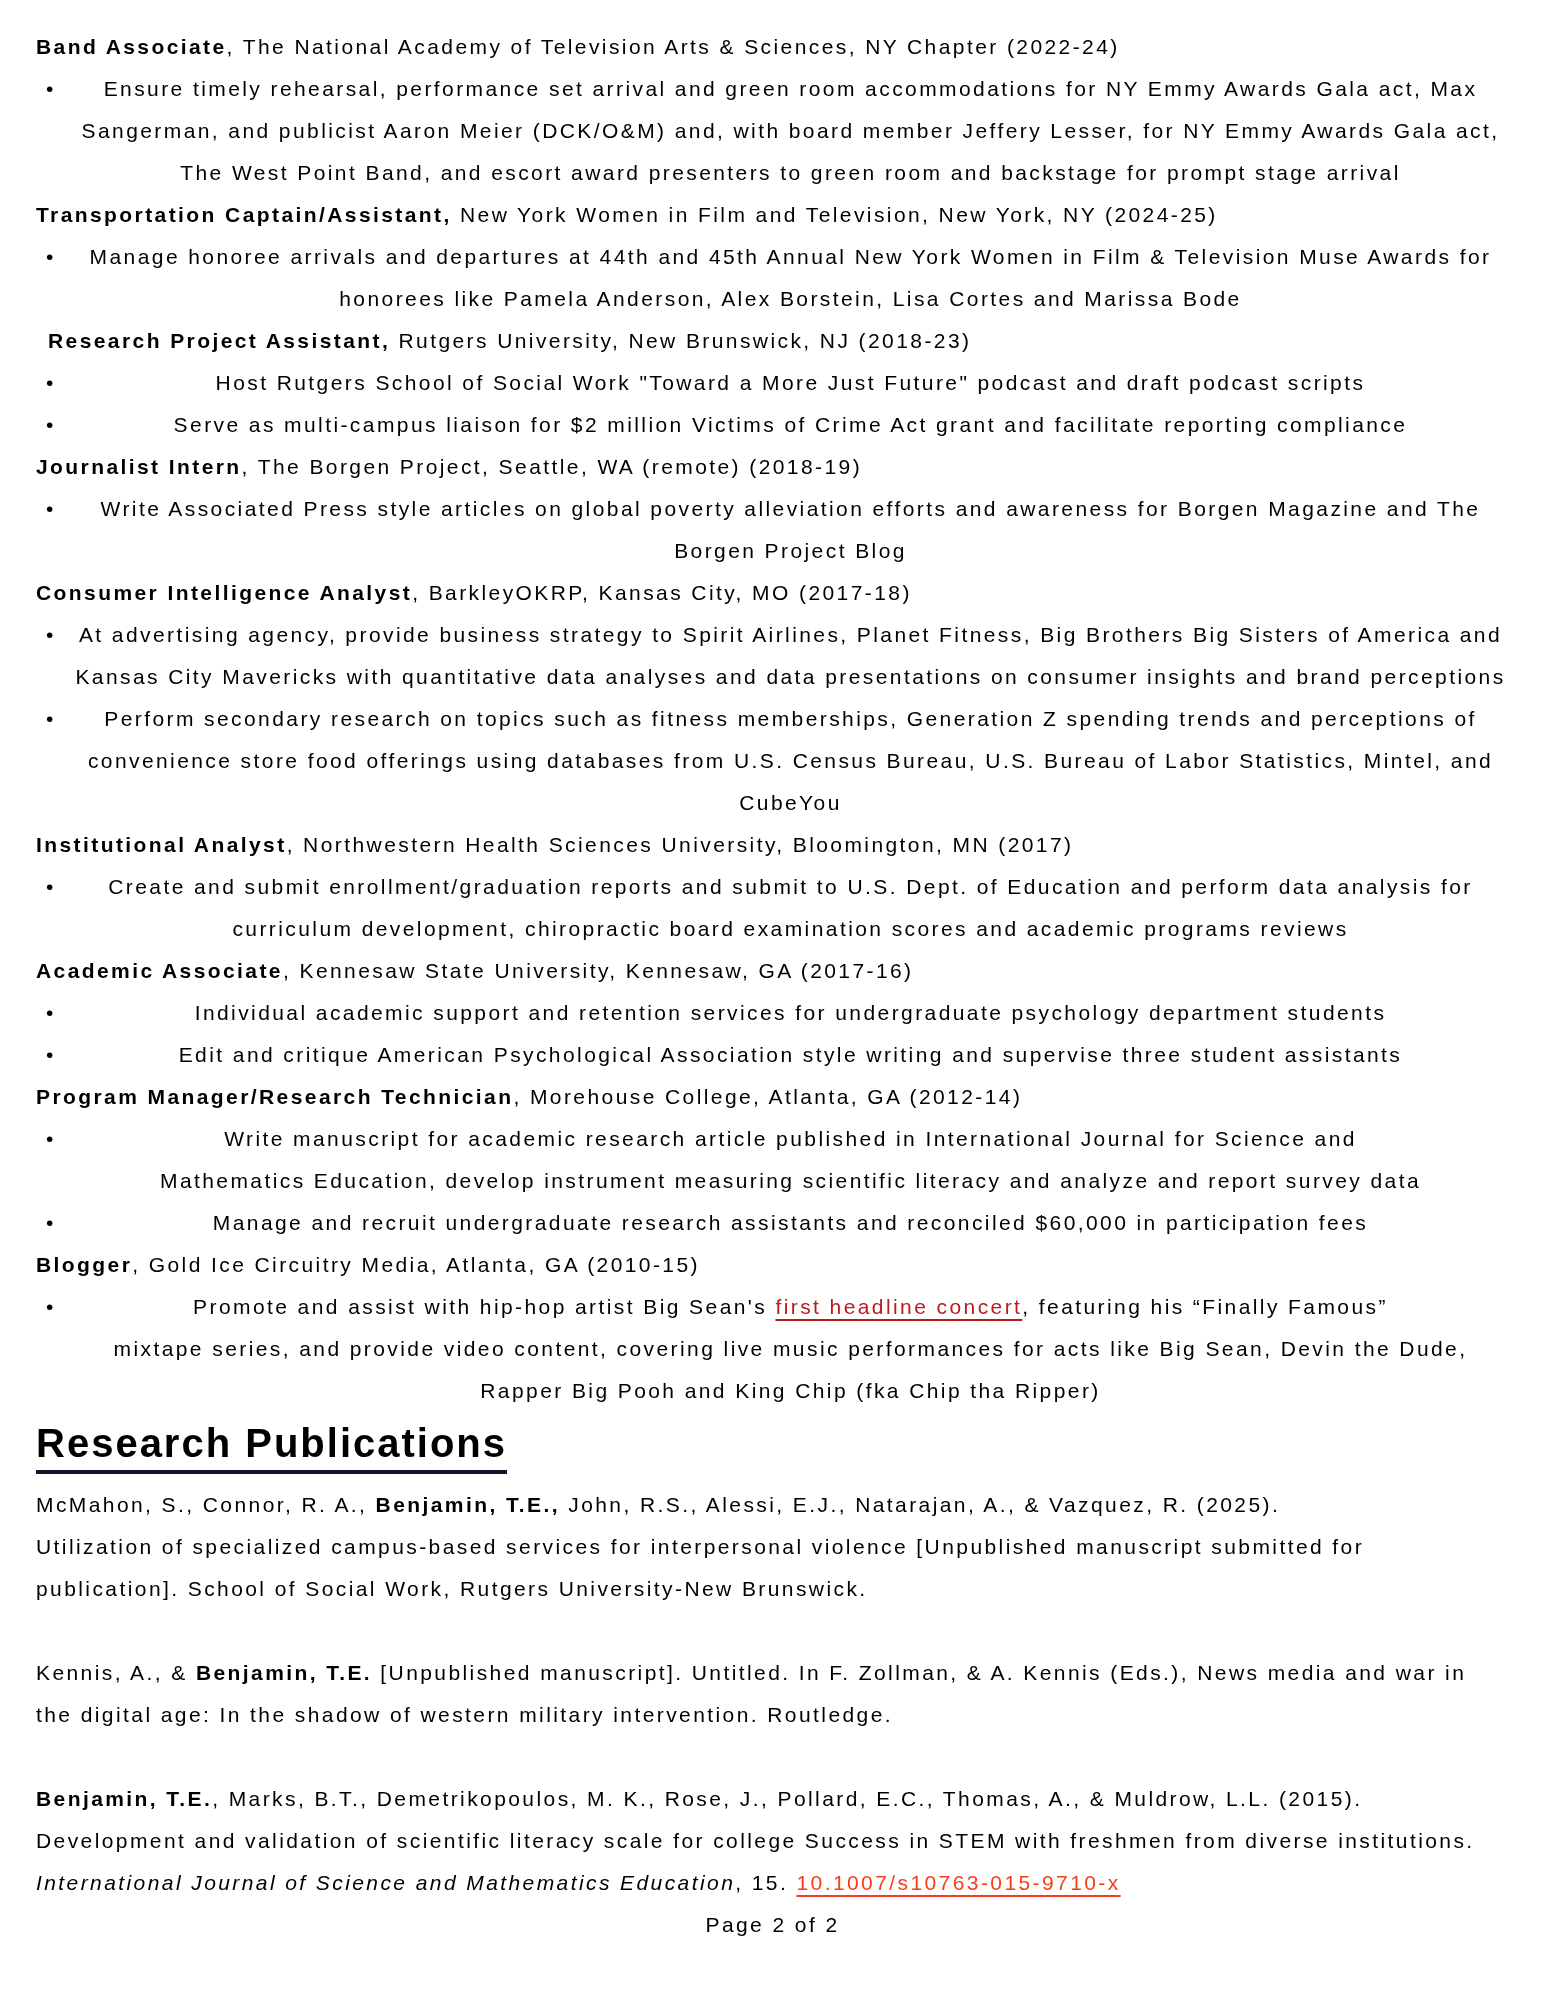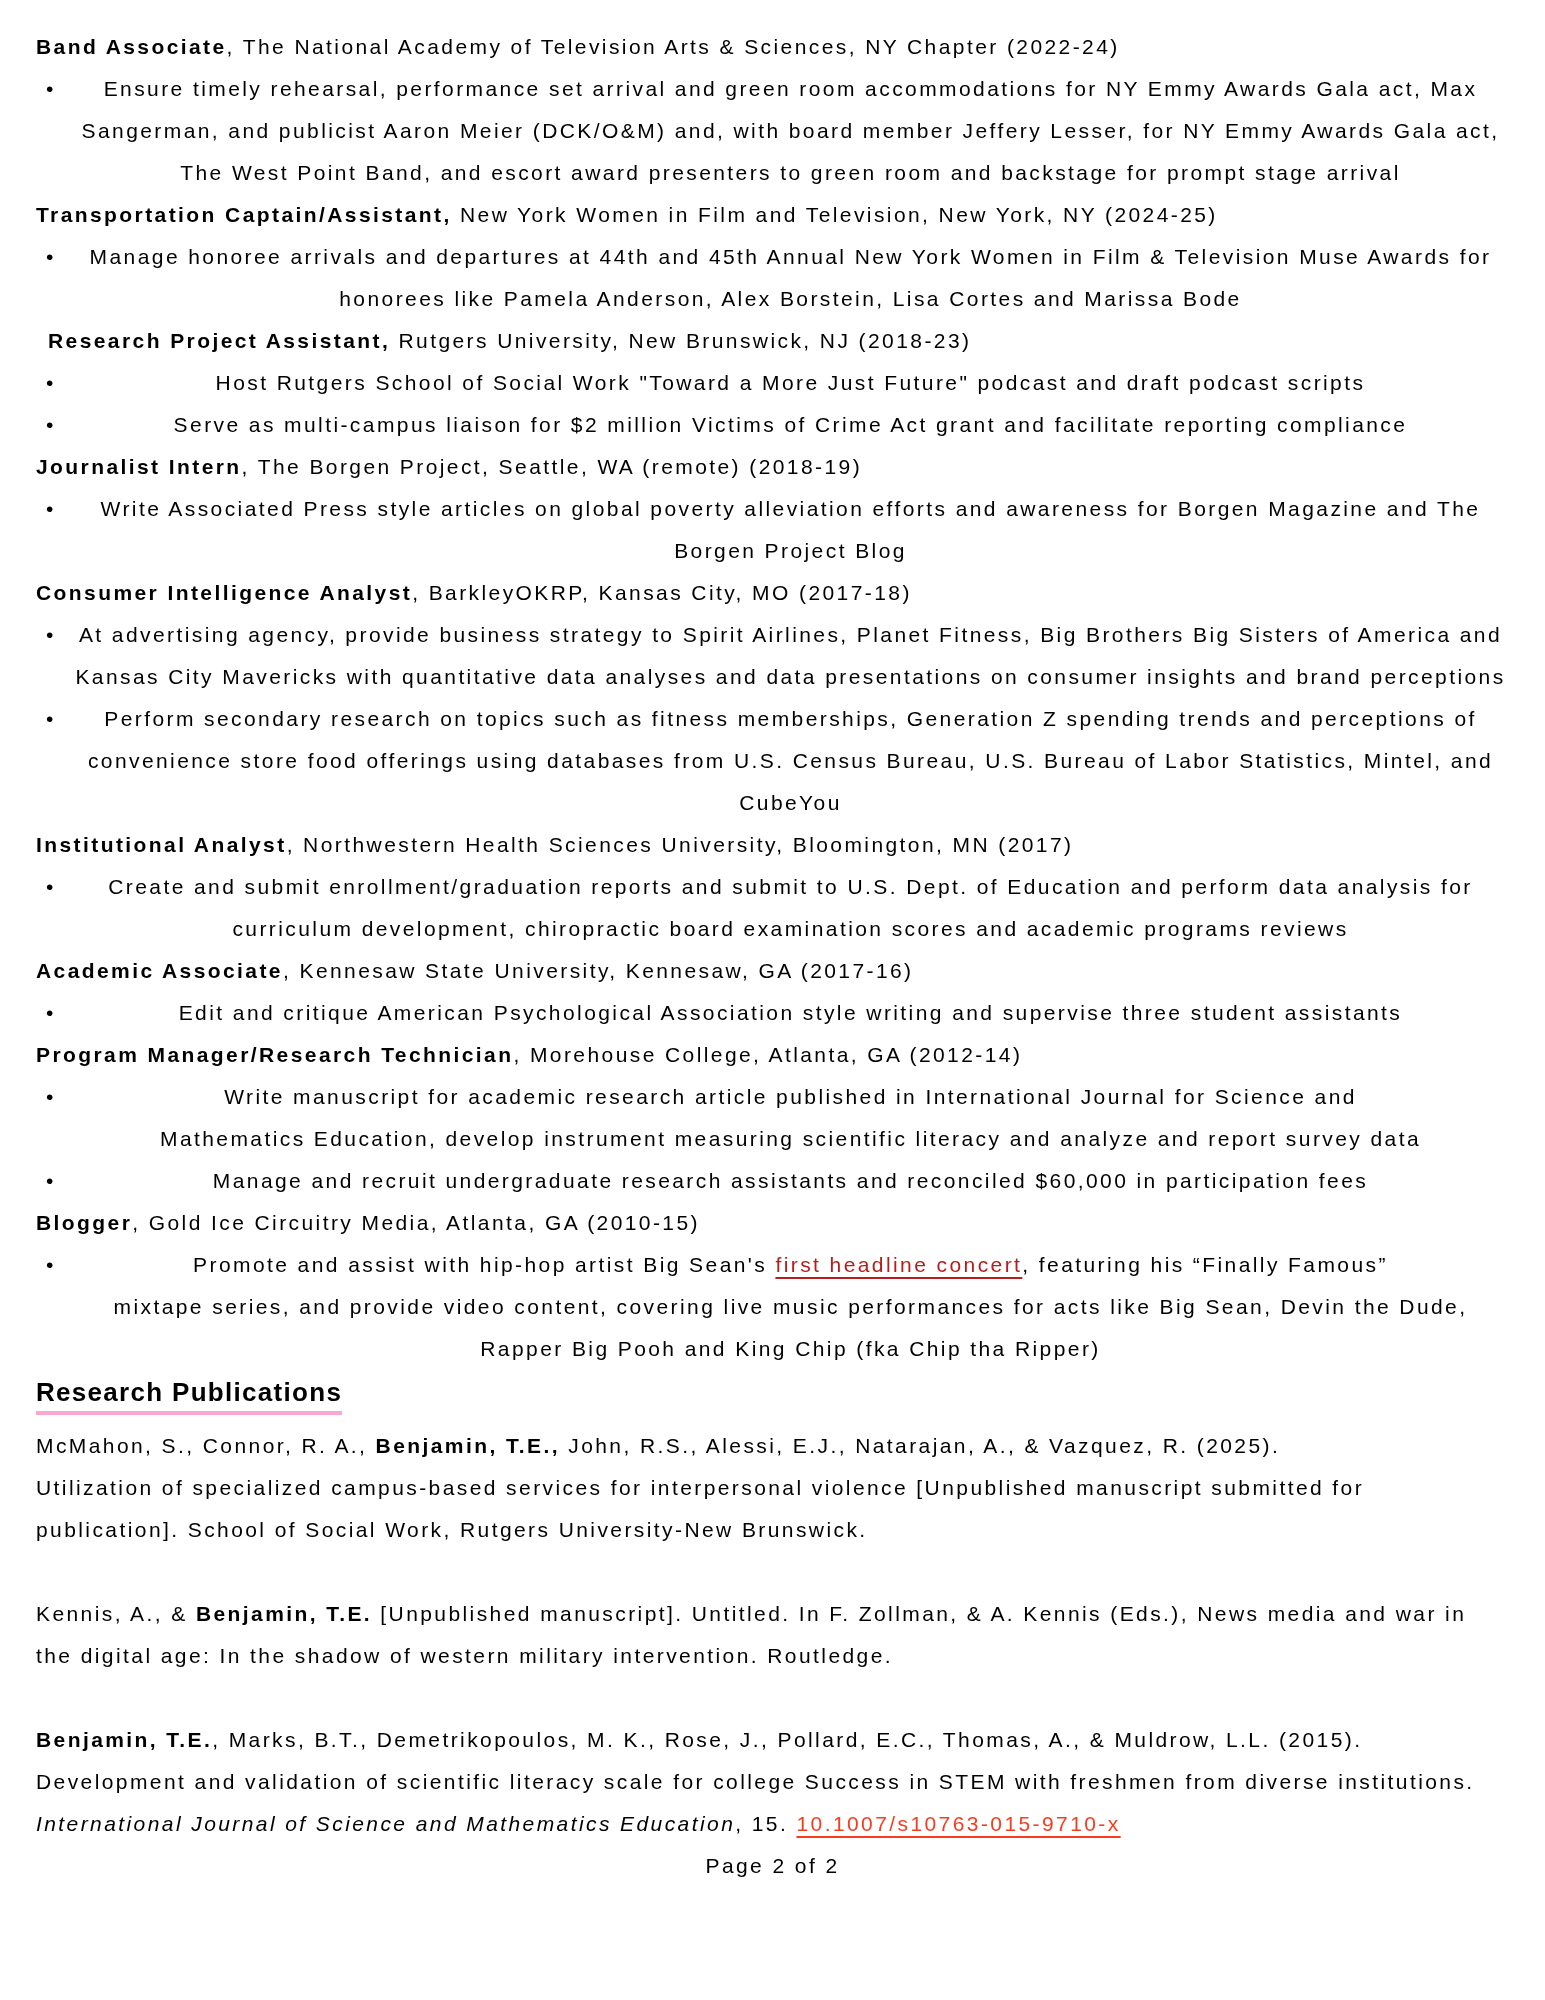--- a/index.html
+++ b/index.html
@@ -27,25 +27,25 @@
   .bullet::before {
     content: "\2022";
     position: absolute;
     left: 10px;
     top: 0;
   }
   .justify { text-align: justify; }
   .btext { margin: 0; display: block; text-align: center; }
   .pubs-heading {
     display: inline-block;
-    font-size: 26px;
+    font-size: 40px;
     font-weight: 700;
     line-height: 1.25;
     letter-spacing: 0.05em;
-    border-bottom: 4px solid #f9a8d4;
+    border-bottom: 4px solid #0f172a;
     padding-bottom: 2px;
     margin: 6px 0 10px 0;
   }
   .pub { margin: 0 0 42px 0; }
   .pub:last-of-type { margin-bottom: 0; }
   a.link {
     text-decoration: underline;
     text-underline-offset: 5px;
     text-decoration-thickness: 2px;
     cursor: pointer;
@@ -101,20 +101,23 @@
 <section>
   <div class="job-heading"><span class="job-title">Institutional Analyst</span><span>, Northwestern Health Sciences University, Bloomington, MN (2017)</span></div>
   <div class="bullet">
       <p class="btext"><span>Create and submit enrollment/graduation reports and submit to U.S. Dept. of Education and perform data analysis for curriculum development, chiropractic board examination scores and academic programs reviews</span></p>
     </div>
 </section>
 
 <section>
   <div class="job-heading"><span class="job-title">Academic Associate</span><span>, Kennesaw State University, Kennesaw, GA (2017-16)</span></div>
   <div class="bullet">
+      <p class="btext"><span>Individual academic support and retention services for undergraduate psychology department students</span></p>
+    </div>
+  <div class="bullet">
       <p class="btext"><span>Edit and critique American Psychological Association style writing and supervise three student assistants</span></p>
     </div>
 </section>
 
 <section>
   <div class="job-heading"><span class="job-title">Program Manager/Research Technician</span><span>, Morehouse College, Atlanta, GA (2012-14)</span></div>
   <div class="bullet">
       <p class="btext"><span>Write manuscript for academic research article published in International Journal for Science and<br>Mathematics Education, develop instrument measuring scientific literacy and analyze and report survey data</span></p>
     </div>
   <div class="bullet">

